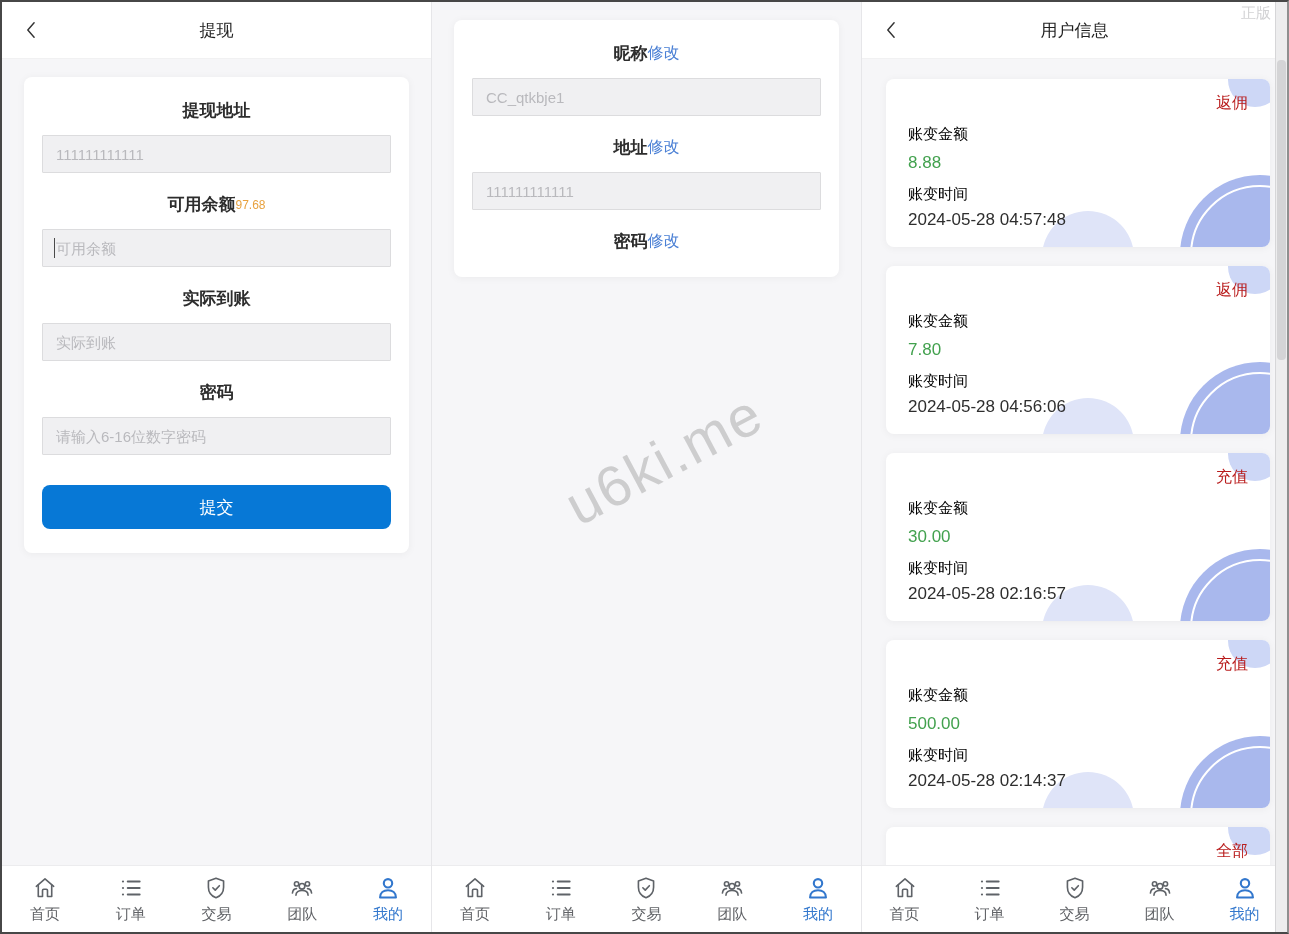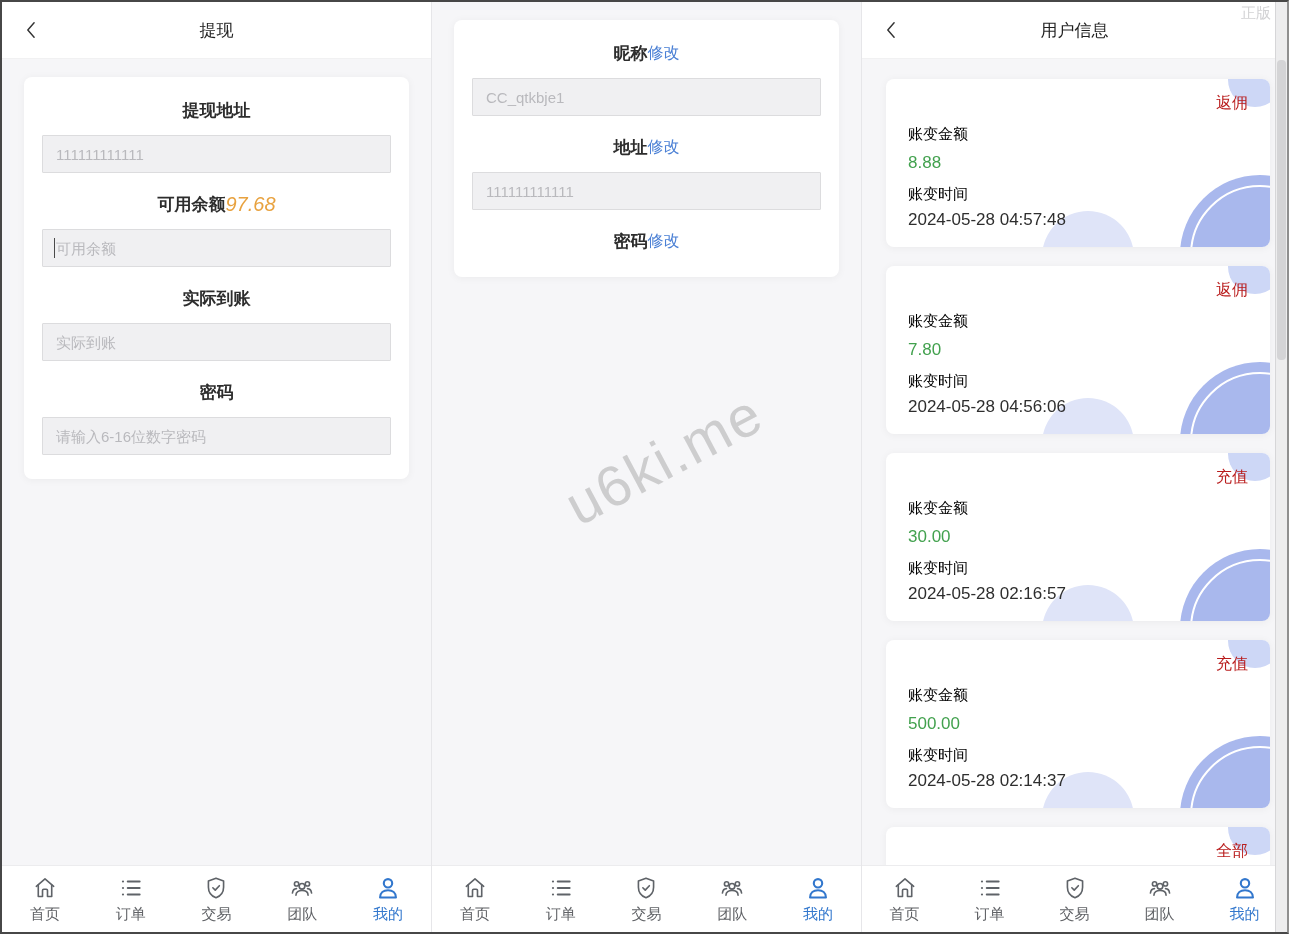--- a/index.html
+++ b/index.html
@@ -19,21 +19,21 @@
   .panel-title{font-size:17px;color:#1f1f1f;}
   .back-btn{position:absolute;left:19px;top:50%;transform:translateY(-50%);
     display:flex;align-items:center;cursor:pointer;padding:4px;}
   .panel-body{flex:1;position:relative;overflow:hidden;}
   .card{background:#fff;border-radius:8px;box-shadow:0 1px 8px rgba(0,0,0,0.05);}
   .form-card{margin:18px 22px;padding:12px 18px 24px;}
   .form-field{margin-top:20px;}
   .form-field:first-child{margin-top:10px;}
   .field-label-row{display:flex;align-items:center;justify-content:center;}
   .field-label{font-size:17px;font-weight:700;color:#2d2d2d;}
-  .balance-value{font-size:20px;color:var(--balance-orange,#e8a23f);font-style:italic;}
+  .balance-value{font-size:12px;color:var(--balance-orange,#e8a23f);}
   .modify-link{font-size:16px;color:var(--link-blue,#4b80d5);cursor:pointer;}
   .input-wrap{position:relative;margin-top:13px;}
   .text-input{width:100%;box-sizing:border-box;height:38px;background:#f0f0f2;
     border:1px solid #dcdcde;border-radius:1px;padding:0 13px;font-size:15px;color:#333;outline:none;}
   .text-input::placeholder{color:#b9b9bd;opacity:1;}
   .caret{position:absolute;left:12px;top:9px;width:1px;height:20px;background:#4a4a4a;z-index:2;}
   .submit-btn{display:block;width:100%;height:44px;margin-top:30px;
     background:var(--accent-blue,#0778d6);color:#fff;font-size:17px;border:none;border-radius:8px;cursor:pointer;}
   
   .tx-list{padding:20px 17px 0 24px;}
@@ -103,20 +103,21 @@
               </div>
               <div class="input-wrap"><input class="text-input" type="text" placeholder="实际到账" style=""></div>
             </div>
             <div class="form-field">
               <div class="field-label-row">
                 <span class="field-label">密码</span>
               </div>
               <div class="input-wrap"><input class="text-input" type="text" placeholder="请输入6-16位数字密码" style=""></div>
             </div>
           </div>
+        <button class="submit-btn">提交</button>
       </div>
     </div>
     <div class="bottom-nav">
         <div class="nav-item">
           <span class="nav-icon">
             <svg width="26" height="26" viewBox="0 0 24 24" fill="none" stroke="currentColor" stroke-width="1.5" stroke-linecap="round" stroke-linejoin="round">
               <path d="M4 10.4 L12 3.6 L20 10.4"></path>
               <path d="M5.8 9.2 V19.8 H9.7 V14.3 A1.1 1.1 0 0 1 10.8 13.2 H13.2 A1.1 1.1 0 0 1 14.3 14.3 V19.8 H18.2 V9.2"></path>
             </svg>
           </span>

